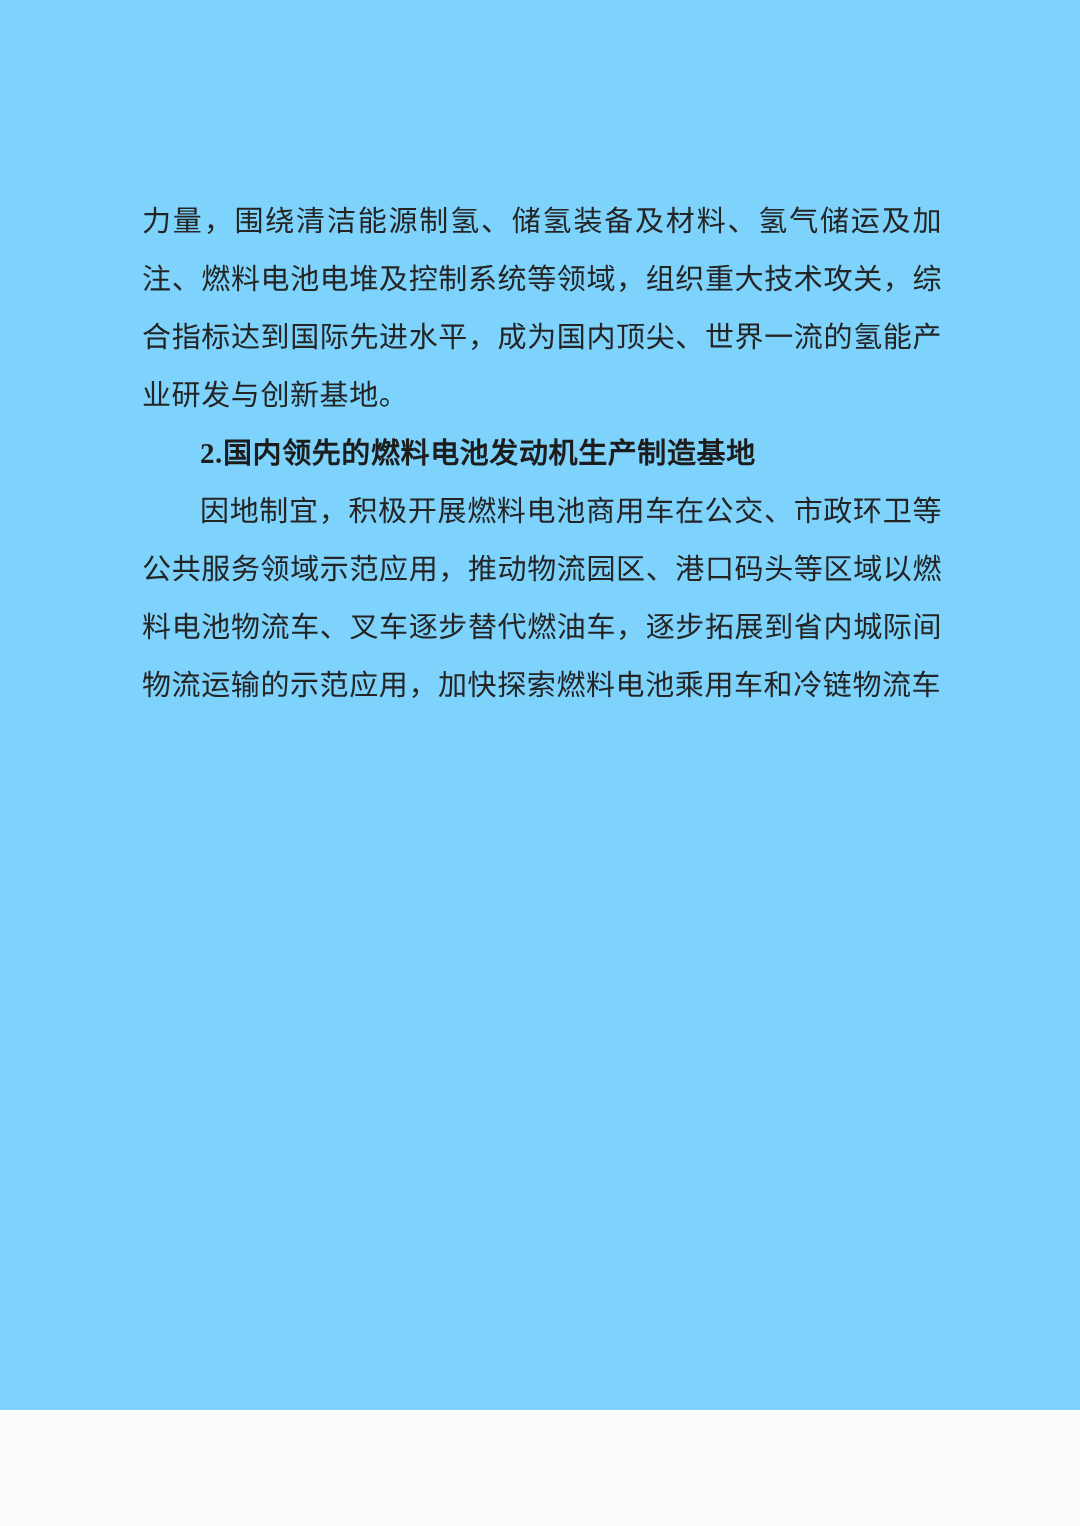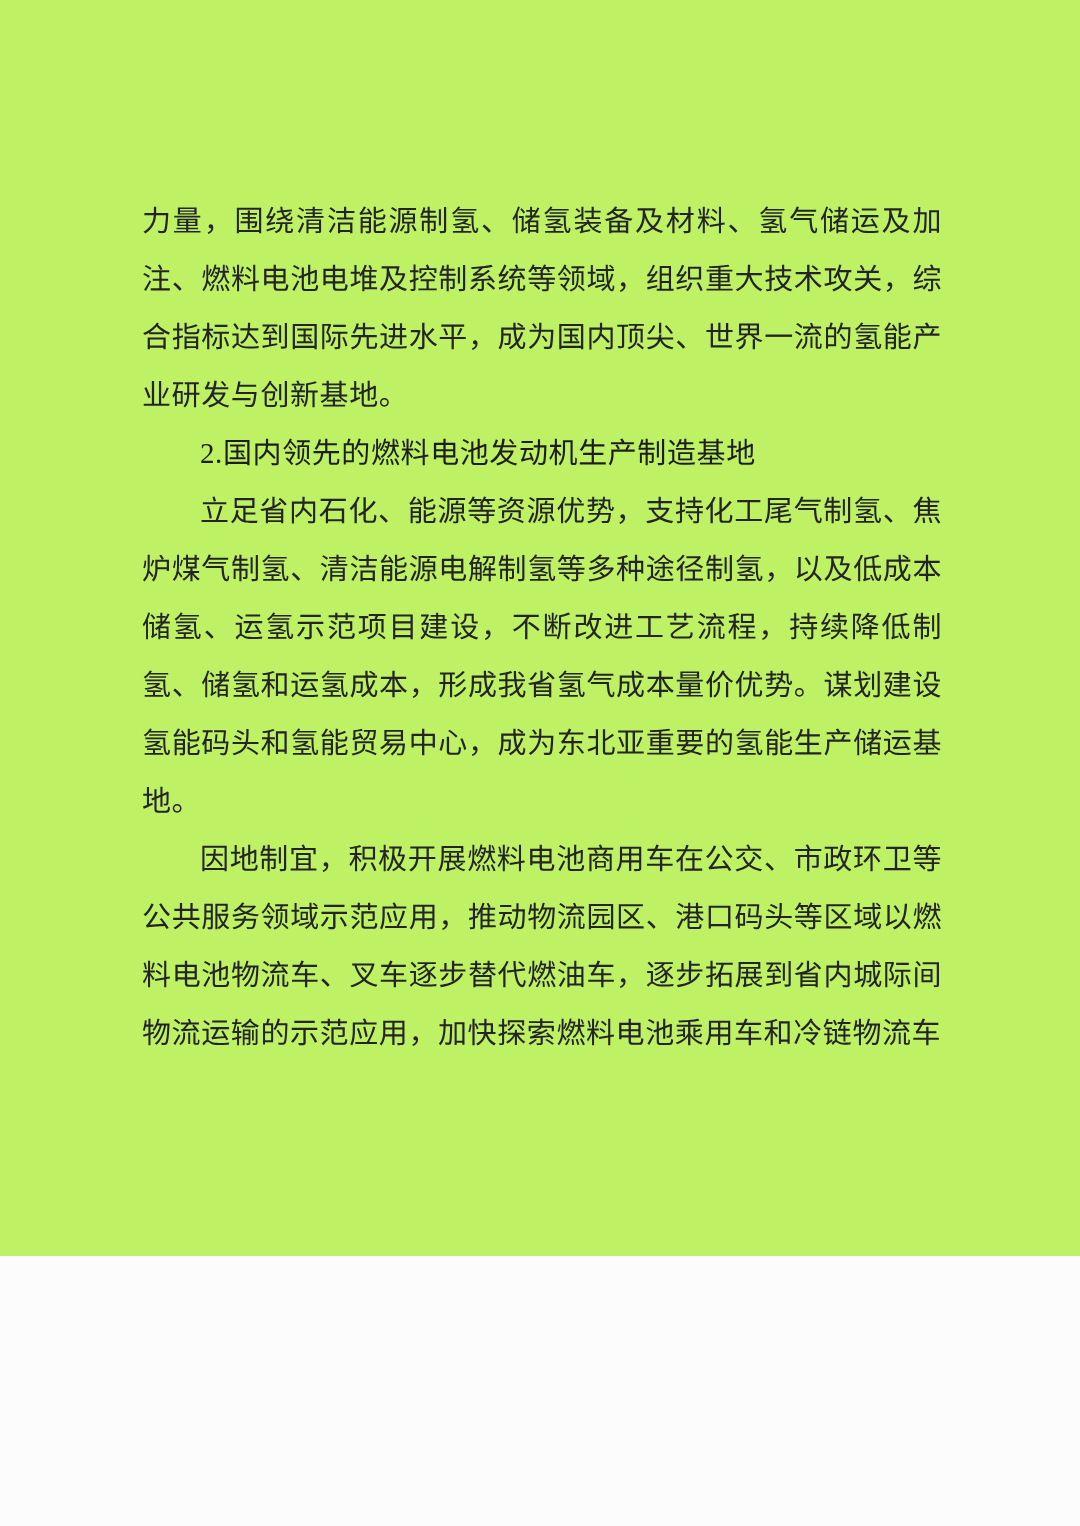--- a/index.html
+++ b/index.html
@@ -7,23 +7,23 @@
     width: 1080px;
     height: 1526px;
     background: #fcfcfc;
     color: #242424;
     font-family: "Liberation Serif", "DejaVu Serif", serif;
     -webkit-font-smoothing: antialiased;
   }
   .page {
     position: relative;
     width: 1080px;
-    height: 1256px;
+    height: 1410px;
     overflow: hidden;
-    background: #bef264;
+    background: #7dd3fc;
   }
   .content {
     position: absolute;
     left: 142px;
     top: 192px;
     width: 800px;
   }
   .content p, .content h3 {
     margin: 0;
     padding: 0;
@@ -33,21 +33,21 @@
     text-align: justify;
     text-justify: inter-character;
     word-break: break-all;
   }
   .para {
     font-weight: normal;
     text-indent: 2em;
   }
   .para.no-indent { text-indent: 0; }
   .heading {
-    font-weight: normal;
+    font-weight: bold;
     text-indent: 2em;
     text-align: left;
     color: #1d1d1d;
   }
   .footer {
     position: absolute;
     left: 0;
     top: 1402px;
     width: 100%;
     text-align: center;
@@ -58,20 +58,19 @@
     margin-left: 44px;
   }
 </style>
 </head>
 <body>
 
 <div class="page">
   <div class="content">
     <p class="para no-indent">力量，围绕清洁能源制氢、储氢装备及材料、氢气储运及加注、燃料电池电堆及控制系统等领域，组织重大技术攻关，综合指标达到国际先进水平，成为国内顶尖、世界一流的氢能产业研发与创新基地。</p>
     <h3 class="heading">2.国内领先的燃料电池发动机生产制造基地</h3>
-    <p class="para">立足省内石化、能源等资源优势，支持化工尾气制氢、焦炉煤气制氢、清洁能源电解制氢等多种途径制氢，以及低成本储氢、运氢示范项目建设，不断改进工艺流程，持续降低制氢、储氢和运氢成本，形成我省氢气成本量价优势。谋划建设氢能码头和氢能贸易中心，成为东北亚重要的氢能生产储运基地。</p>
     <p class="para">因地制宜，积极开展燃料电池商用车在公交、市政环卫等公共服务领域示范应用，推动物流园区、港口码头等区域以燃料电池物流车、叉车逐步替代燃油车，逐步拓展到省内城际间物流运输的示范应用，加快探索燃料电池乘用车和冷链物流车</p>
   </div>
 
   <div class="footer">
     <span>- 11 -</span>
   </div>
 </div>
 
 </body></html>

